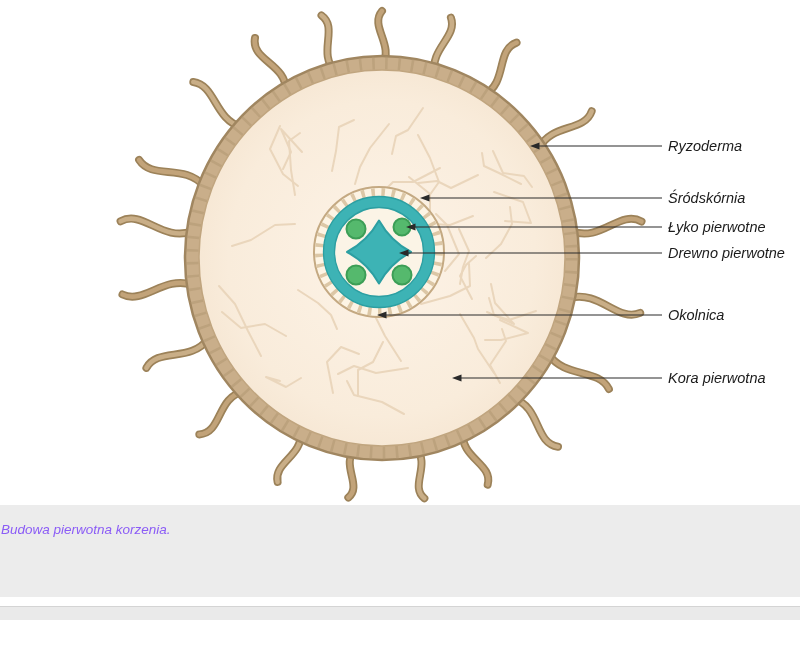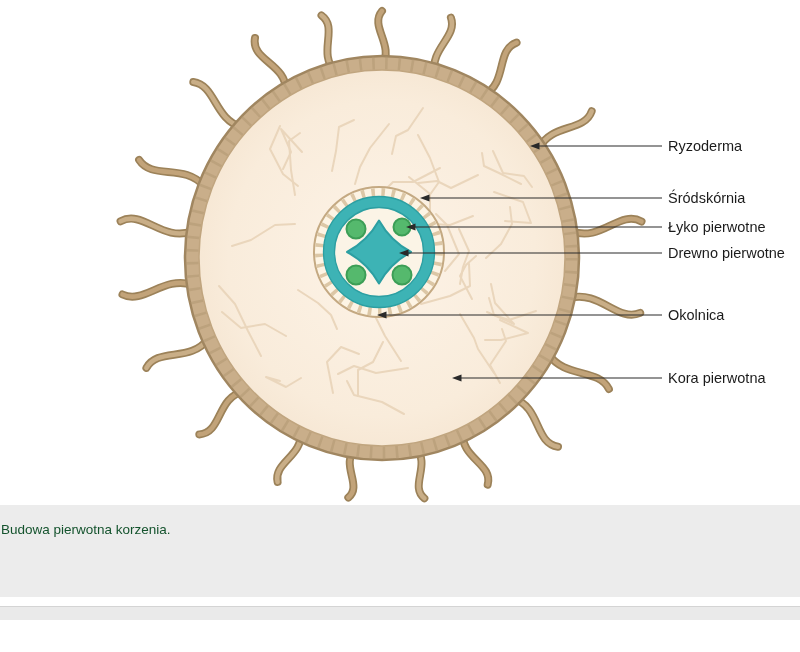--- a/index.html
+++ b/index.html
@@ -2,33 +2,33 @@
 <html><head>
 <meta charset="utf-8">
 <style>
   * { margin:0; padding:0; box-sizing:border-box; }
   html,body { background:#fff; }
   body {
     width:800px; height:652px;
     font-family:"Liberation Sans", sans-serif;
     overflow:hidden;
   }
-  .stage { position:relative; width:800px; height:652px; background:#fff; }
+  .stage { position:relative; width:800px; height:652px; background:#fff;font-style:italic; }
   svg { display:block; }
   .lbl {
     font-family:"Liberation Sans", sans-serif;
     font-size:14.5px; fill:#1b1b1b;
     dominant-baseline:central;
   }
   .lead { stroke:#2a2a2a; stroke-width:1.2; }
   .ah { fill:#2a2a2a; }
   .caption-bar {
     width:800px; height:92px; background:#ececec;
     padding:17px 10px 0 1px;
-    font-size:13.5px; color:#14532d;
+    font-size:13.5px; color:#8b5cf6;
   }
   .gap { width:800px; height:9px; background:#ffffff; }
   .footer-bar {
     width:800px; height:14px; background:#eaeaea;
     border-top:1px solid #d4d4d4;
   }
 </style>
 </head>
 <body>
 

